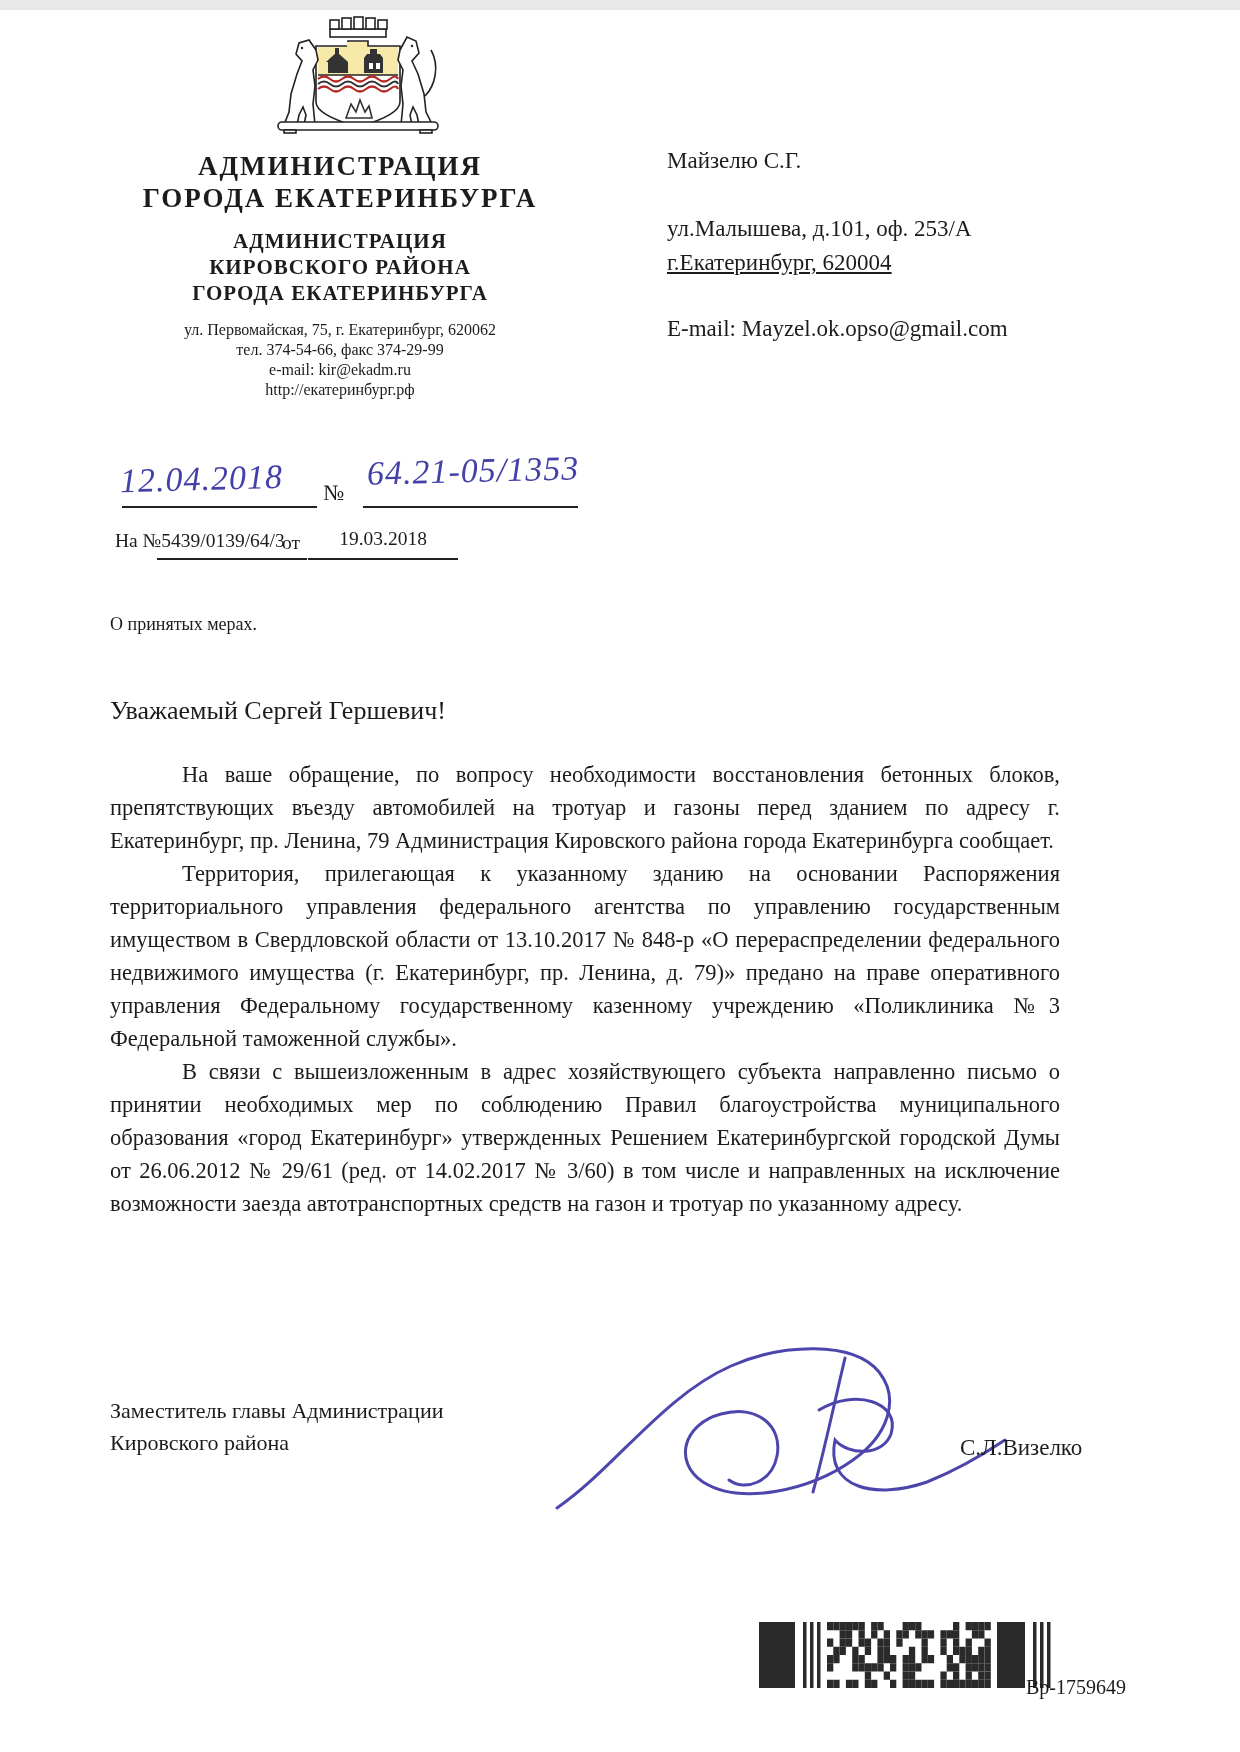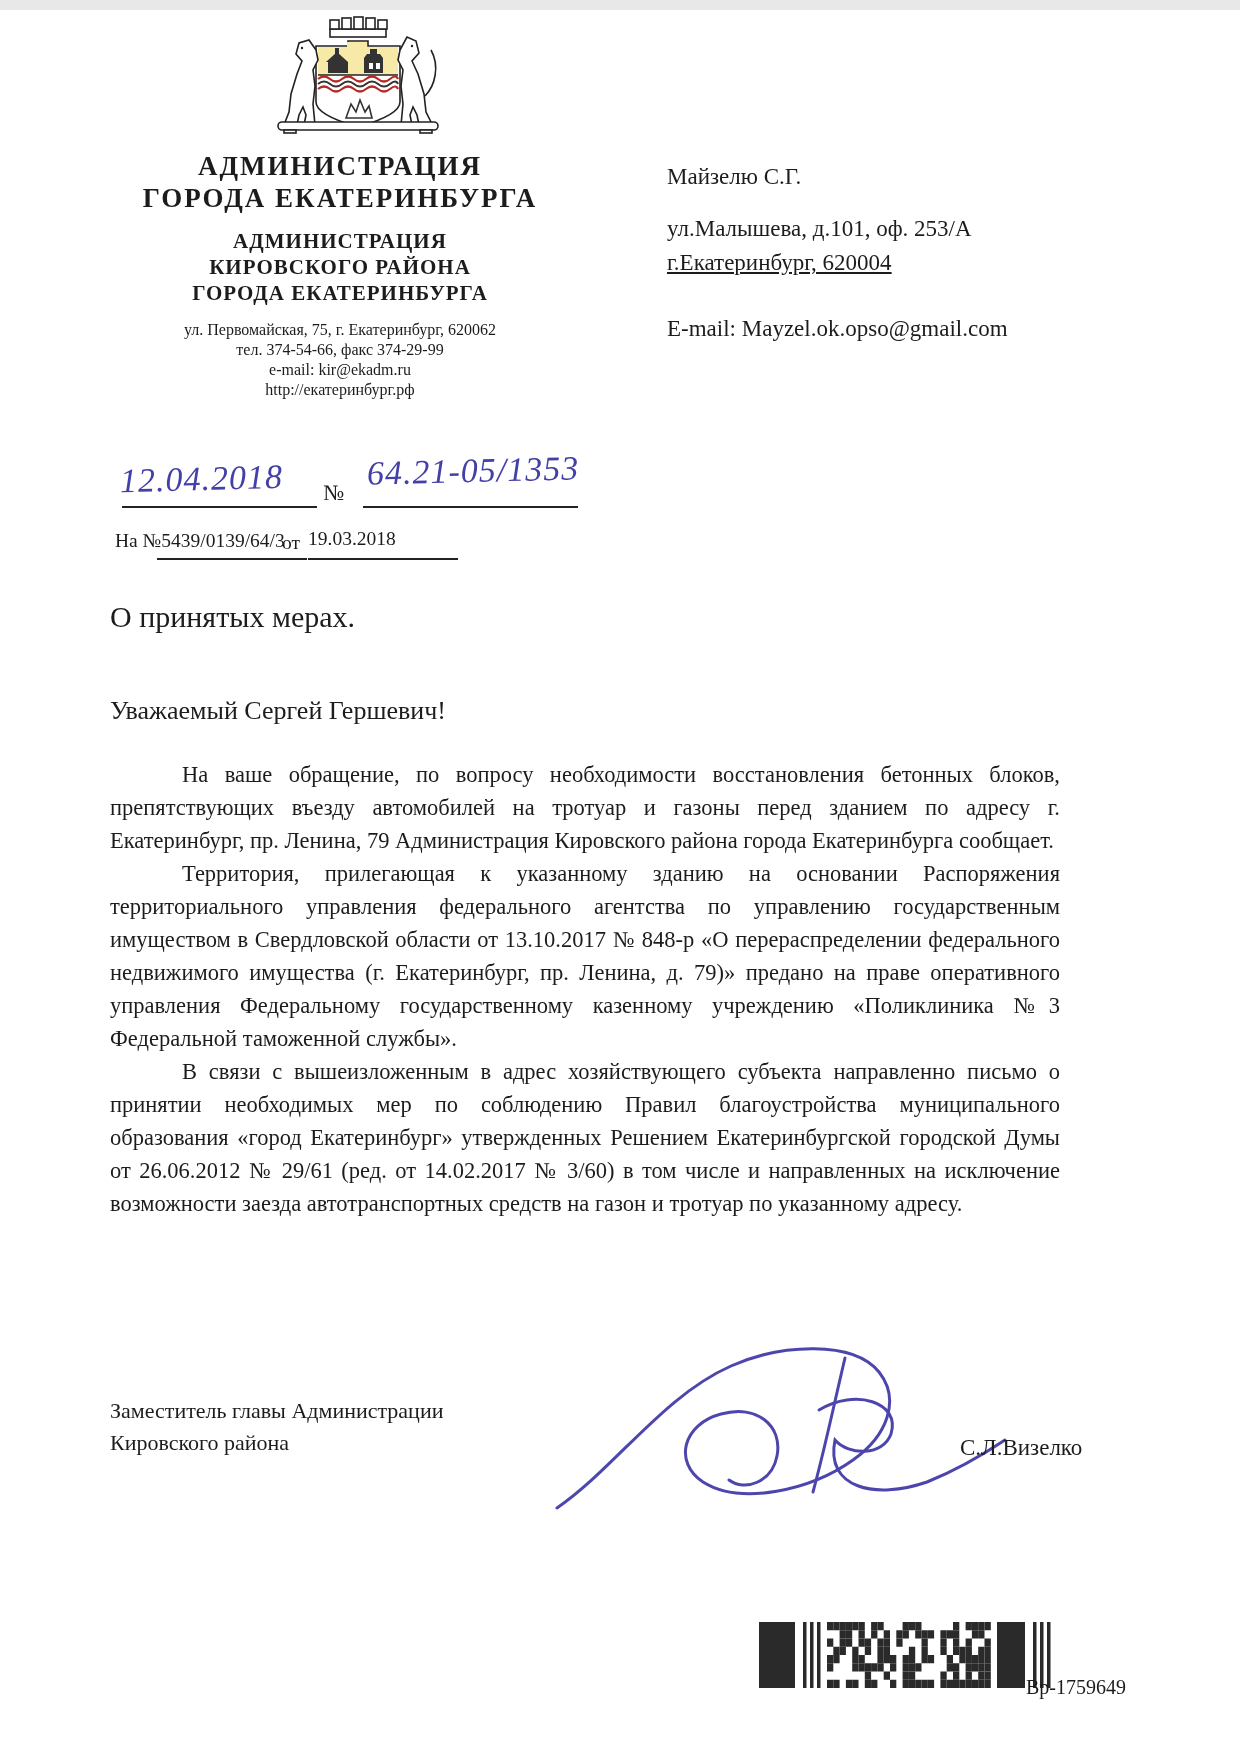--- a/index.html
+++ b/index.html
@@ -14,21 +14,21 @@
   }
   
   .crest{position:absolute;left:252px;top:6px;width:212px;height:118px;}
   .org-block{position:absolute;left:120px;top:140px;width:440px;text-align:center;}
   .org-title-city{font-weight:bold;font-size:27px;line-height:32px;letter-spacing:2px;}
   .org-title-district{font-weight:bold;font-size:21px;line-height:26px;letter-spacing:1px;margin-top:14px;}
   .org-contacts{font-size:16px;line-height:20px;margin-top:14px;}
   
   .recipient{position:absolute;left:667px;top:138px;width:470px;font-size:23px;}
   .recipient div{position:absolute;left:0;white-space:nowrap;}
-  .rec-name{top:16px;text-align:right;}
+  .rec-name{top:0;text-align:right;}
   .rec-addr1{top:68px;}
   .rec-addr2{top:102px;text-decoration:underline;}
   .rec-email{top:168px;}
   
   .ref-row1{position:absolute;left:105px;top:448px;width:500px;height:62px;}
   .hand{
     font-style:italic;
     color:#4340a8;
     font-size:34px;
     letter-spacing:1px;
@@ -38,24 +38,24 @@
   .hw-date{position:absolute;left:15px;top:2px;}
   .hw-num{position:absolute;left:262px;top:-6px;}
   .no-sign{position:absolute;left:218px;top:22px;font-size:22px;}
   .uline{position:absolute;border-bottom:2px solid #222;}
   .ul-1{left:17px;top:48px;width:195px;}
   .ul-2{left:258px;top:48px;width:215px;}
   .ref-row2{position:absolute;left:105px;top:518px;width:500px;height:40px;font-size:19.5px;}
   .reply-no{position:absolute;left:10px;top:2px;white-space:nowrap;}
   .ul-3{left:52px;top:30px;width:150px;}
   .reply-ot{position:absolute;left:177px;top:4px;}
-  .reply-date{position:absolute;left:203px;top:0;width:150px;}
+  .reply-date{position:absolute;left:203px;top:0;width:150px;text-align:center;}
   .ul-4{left:203px;top:30px;width:150px;}
   
-  .subject{position:absolute;left:110px;top:590px;font-size:30px;}
+  .subject{position:absolute;left:110px;top:604px;font-size:18px;}
   .salutation{position:absolute;left:110px;top:686px;width:950px;text-align:left;font-size:26px;}
   .body-text{position:absolute;left:110px;top:748px;width:950px;font-size:22.5px;line-height:33px;text-align:justify;}
   .body-text p{margin:0;text-indent:72px;}
   
   .sig-title{position:absolute;left:110px;top:1385px;font-size:22px;line-height:32px;}
   .sig-name{position:absolute;left:960px;top:1425px;font-size:23px;white-space:nowrap;}
   .sig-scribble{position:absolute;left:545px;top:1330px;width:470px;height:190px;}
   
   .barcode-wrap{position:absolute;left:723px;top:1612px;width:420px;height:90px;padding-left:36px;}
   .barcode-label{position:absolute;left:303px;top:54px;font-size:20px;white-space:nowrap;}

